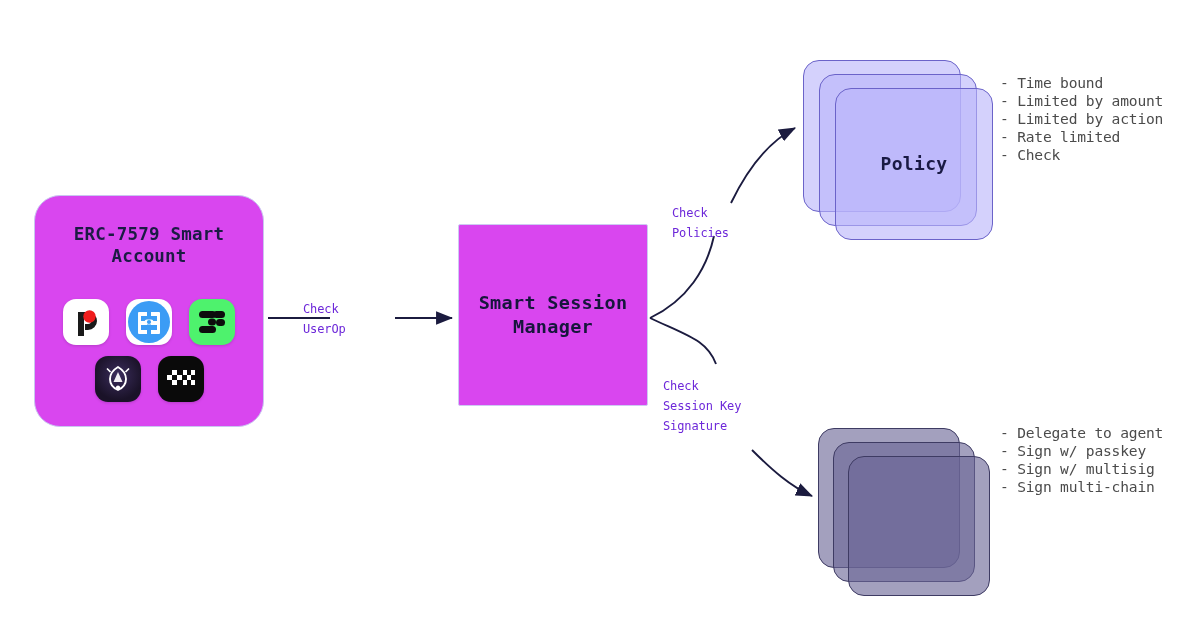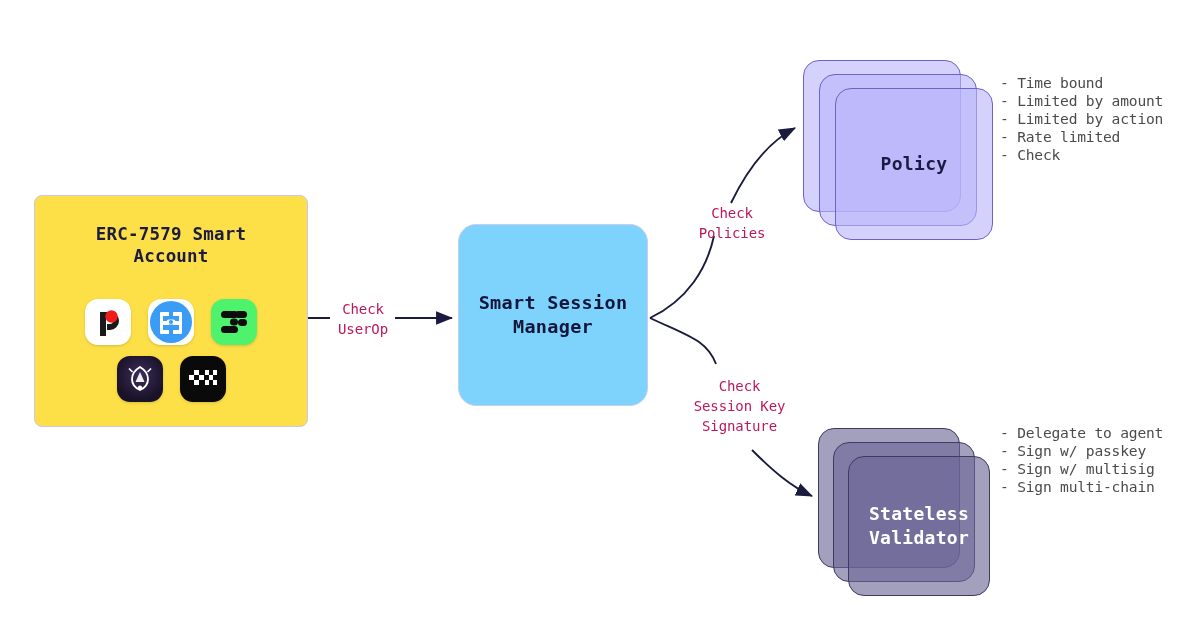--- a/index.html
+++ b/index.html
@@ -26,25 +26,25 @@
     width: 1200px;
     height: 644px;
     pointer-events: none;
   }
 
   
   .account-card {
     position: absolute;
     left: 34px;
     top: 195px;
-    width: 274px;
+    width: 230px;
     height: 232px;
     border: 1.4px solid #c9c6f0;
-    border-radius: 8px;
-    background: #fde047;
+    border-radius: 26px;
+    background: #d946ef;
     box-sizing: border-box;
   }
   .account-title {
     position: absolute;
     left: 0; right: 0;
     top: 27px;
     text-align: center;
     font-size: 17.5px;
     font-weight: bold;
     color: #1b1b44;
@@ -75,22 +75,22 @@
   .app-icon svg { display:block; width:100%; height:100%; }
 
   
   .ssm-box {
     position: absolute;
     left: 458px;
     top: 224px;
     width: 190px;
     height: 182px;
     border: 1.3px solid #cdcaf2;
-    border-radius: 18px;
-    background: #7dd3fc;
+    border-radius: 2px;
+    background: #d946ef;
     box-sizing: border-box;
     display: flex;
     align-items: center;
     justify-content: center;
   }
   .ssm-label {
     font-size: 18.5px;
     font-weight: bold;
     color: #16163c;
     text-align: center;
@@ -138,24 +138,24 @@
     font-size: 14.6px;
     line-height: 18px;
     color: #4b4b4b;
     white-space: pre;
     letter-spacing: -0.2px;
   }
 
   
   .edge-label {
     position: absolute;
-    font-size: 14px;
+    font-size: 12px;
     line-height: 20px;
-    color: #be185d;
-    text-align: center;
+    color: #6d28d9;
+    text-align: left;
     white-space: pre-line;
     letter-spacing: -0.1px;
   }
 </style>
 </head>
 <body>
 
 <div id="canvas">
 
   <svg class="svg-layer" viewBox="0 0 1200 644">
@@ -266,22 +266,20 @@
 - Check</div>
 
   <div class="edge-label" style="left:663px; top:376px; width:153px;">Check
 Session Key
 Signature</div>
 
   <div class="stack" style="left:818px; top:428px; width:175px; height:168px;">
     <div class="stack-layer validator-layer" style="left:0px; top:0px;"></div>
     <div class="stack-layer validator-layer" style="left:15px; top:14px;"></div>
     <div class="stack-layer validator-layer" style="left:30px; top:28px;"></div>
-    <div class="stack-label validator-label" style="left:30px; top:74px; width:142px;">Stateless
-Validator</div>
   </div>
 
   <div class="bullet-list" style="left:1000px; top:424px;">- Delegate to agent
 - Sign w/ passkey
 - Sign w/ multisig
 - Sign multi-chain</div>
 
 </div>
 
 </body></html>

